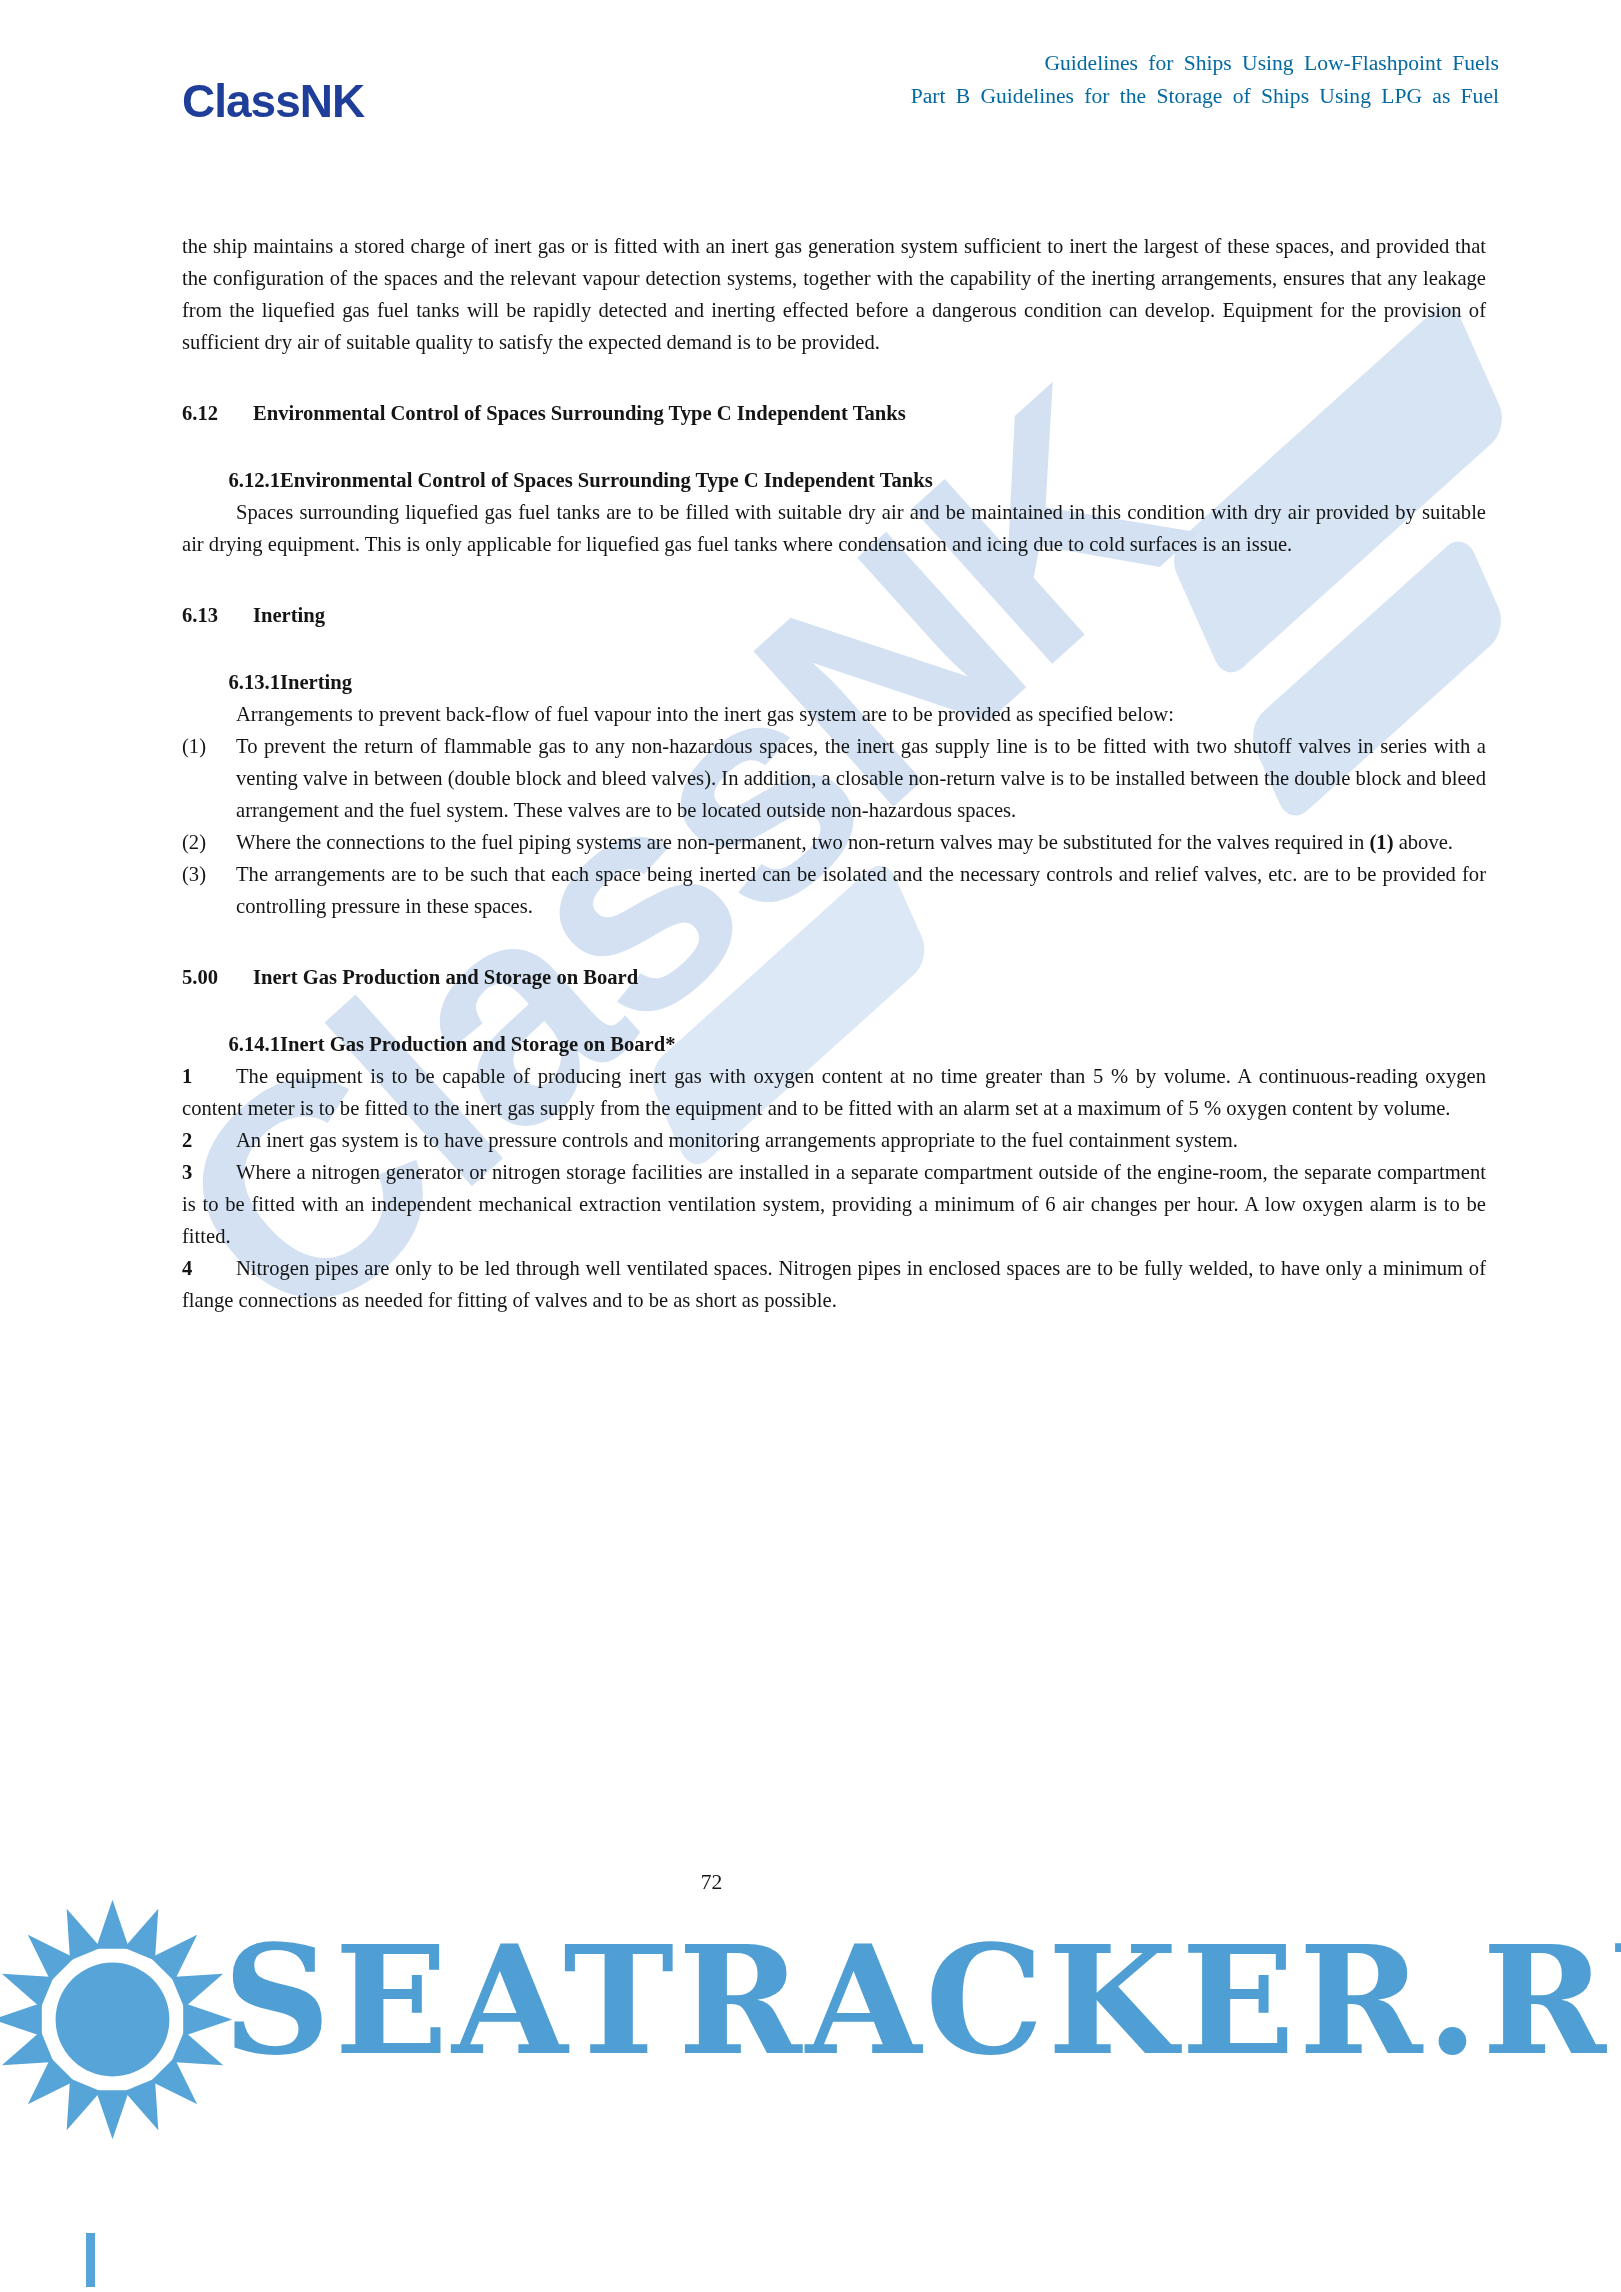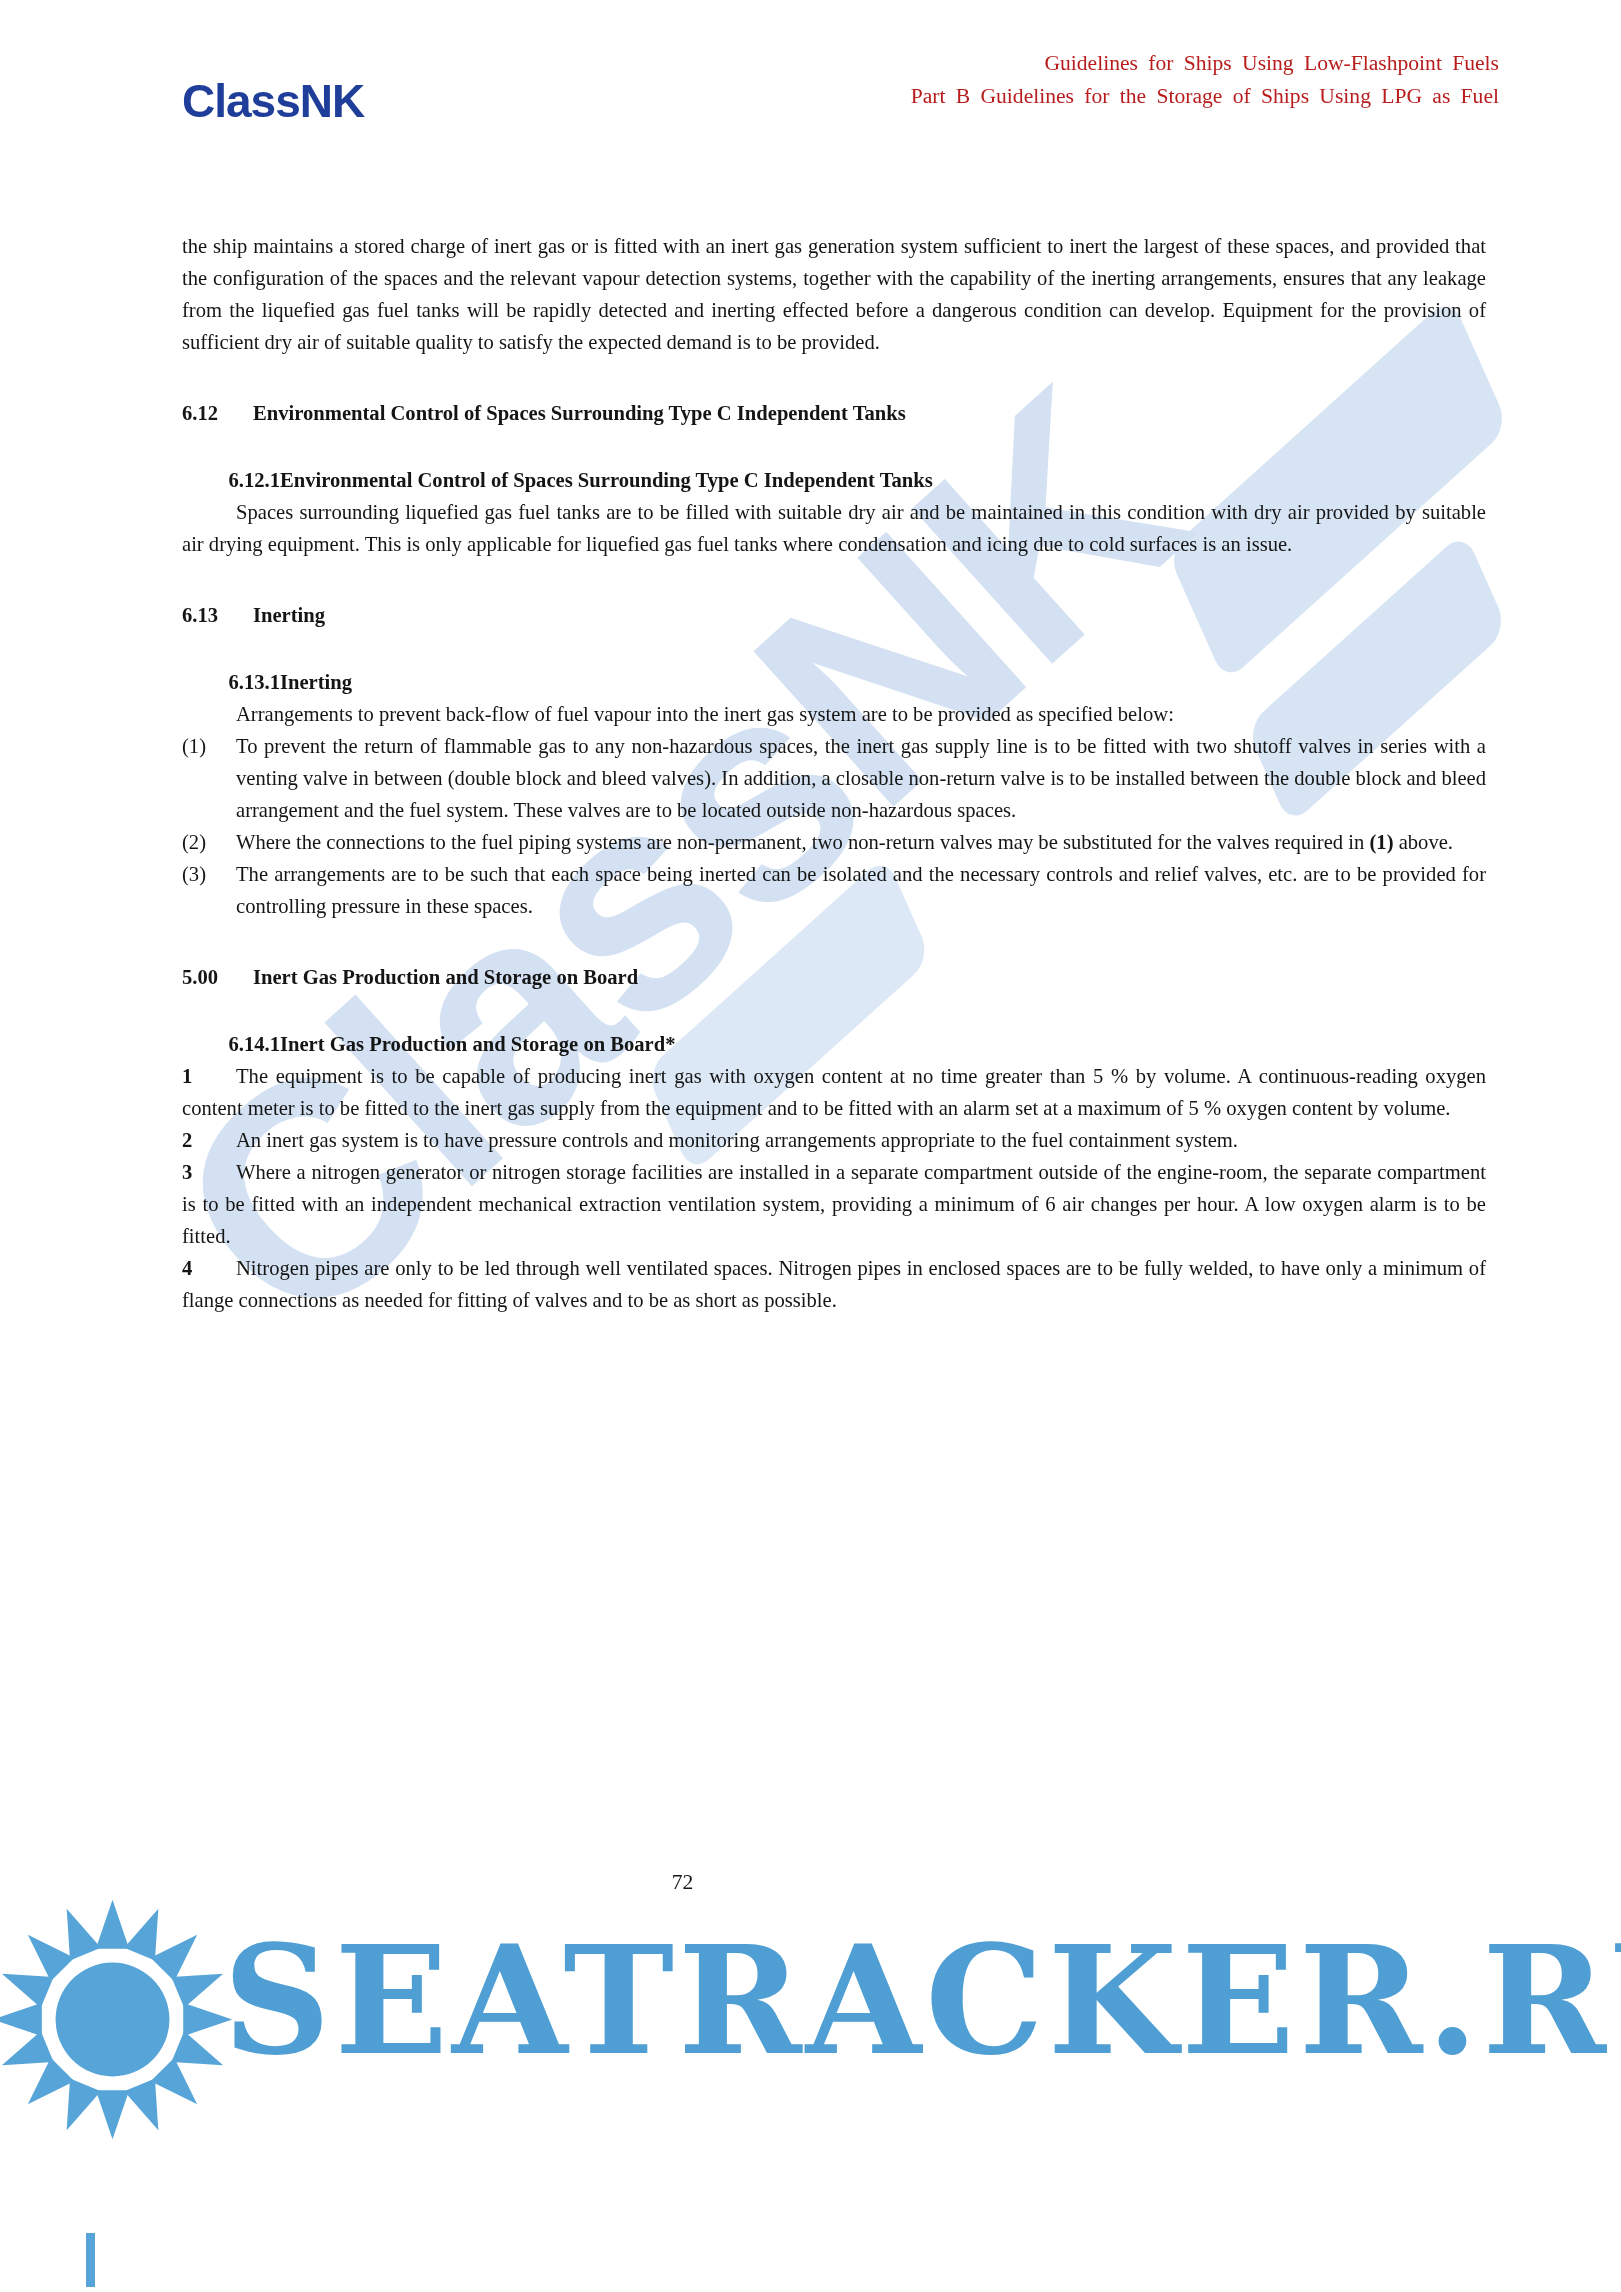--- a/index.html
+++ b/index.html
@@ -30,39 +30,39 @@
   .corner-tick { position:absolute; left:86px; top:2233px; width:8.8px; height:54px; background:#57a5d8; z-index:1; }
   
   .content { position:relative; z-index:2; }
   .logo {
     position:absolute; left:182px; top:74px;
     font-family:"Liberation Sans", sans-serif; font-weight:bold;
     font-size:46px; letter-spacing:-1px; color:#1e3e9a;
   }
   .header {
     position:absolute; right:122px; top:47px; text-align:right;
-    font-size:21.6px; line-height:33px; color:#b91c1c; word-spacing:4.9px;
+    font-size:21.6px; line-height:33px; color:#0369a1; word-spacing:4.9px;
   }
   .docbody {
     position:absolute; left:182px; top:186px; width:1304px;
     font-size:20.6px; line-height:32px; text-align:justify;margin-top:44px;
   }
   .docbody p { margin:0; }
   .para.indent { text-indent:54px; }
   .h2, .h3 { font-weight:bold; text-align:left; }
   .h2 { margin-top:39px !important; }
   .h3 { margin-top:35px !important; }
   .h2 .num { display:inline-block; min-width:71px; }
   .h3 .num { display:inline-block; min-width:98px;text-align:right; }
   .item { padding-left:54px; }
   .item .marker { display:inline-block; width:54px; margin-left:-54px; }
   .npara .nmarker { display:inline-block; width:54px; font-weight:bold; }
   .pageno {
     position:absolute; left:0; top:1870px; width:1365px;
-    text-align:center; font-size:21.6px; z-index:2;
+    text-align:center; font-size:21.6px; z-index:2;padding-left:29px;
   }
 </style>
 </head>
 <body>
 
 <div class="page">
 
   <div class="wm-layer">
     <div class="swoosh swoosh-1"></div>
     <div class="swoosh swoosh-2"></div>

